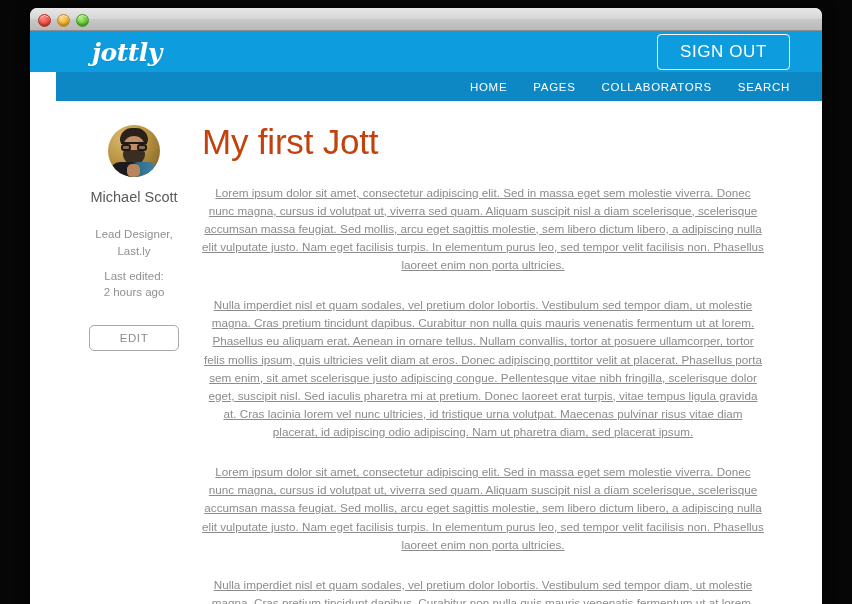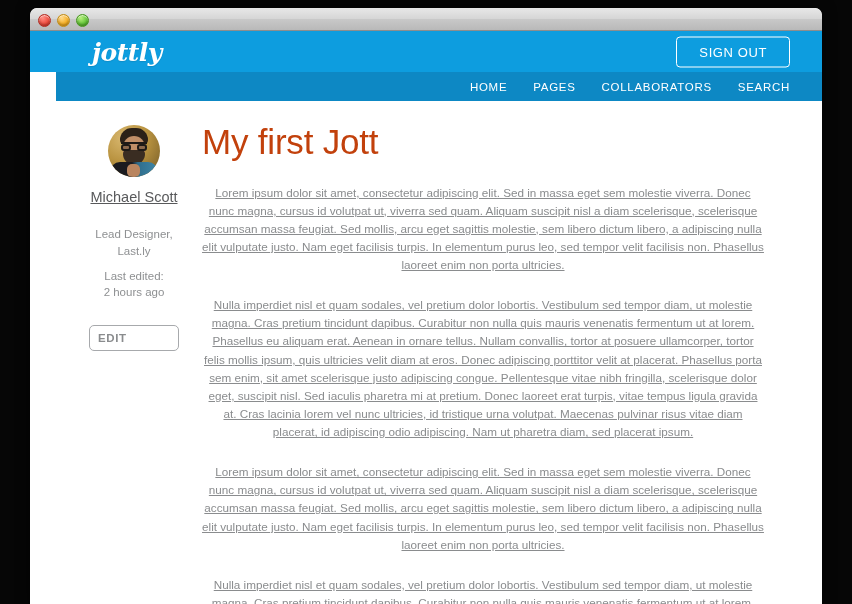--- a/index.html
+++ b/index.html
@@ -84,21 +84,21 @@
   }
   .signout-btn {
     position: absolute;
     right: 32px;
     top: 50%;
     transform: translateY(-50%);
     border: 1px solid #ffffff;
     border-radius: 4px;
     color: #ffffff;
     background: transparent;
-    font-size: 13px;
+    font-size: 17px;
     letter-spacing: 0.6px;
     padding: 7px 22px;
     cursor: pointer;
     font-family: "Liberation Sans", sans-serif;
   }
 
   
   .navbar {
     height: 29px;
     background: #0d88c4;
@@ -197,50 +197,48 @@
     border-radius: 5px;
     background: #b9855f;
   }
 
   .user-name {
     margin-top: 12px;
     font-size: 14.5px;
     color: #58595b;
     font-weight: normal;
     line-height: 1.2;
-    text-decoration: underline;
   }
   .user-meta {
     margin-top: 20px;
     font-size: 11.5px;
     color: #8e9092;
     line-height: 1.45;
   }
   .user-meta .edited { margin-top: 8px; }
 
   .side-buttons {
     margin-top: 24px;
     display: flex;
     flex-direction: column;
     align-items: center;
     gap: 9px;
   }
   .side-btn {
     width: 90px;
-    padding: 6px 8px;
+    padding: 6px 0;
     border: 1px solid #a7a9ac;
     border-radius: 5px;
     background: #ffffff;
     color: #8a8c8e;
     font-size: 11.5px;
     letter-spacing: 0.6px;
     cursor: pointer;
-    text-align: left;
+    text-align: center;
     font-family: "Liberation Sans", sans-serif;
-    font-weight: bold;
   }
 
   
   .article {
     flex: 1;
     padding-left: 20px;
     padding-right: 58px;
     box-sizing: border-box;
   }
   .article-title {

